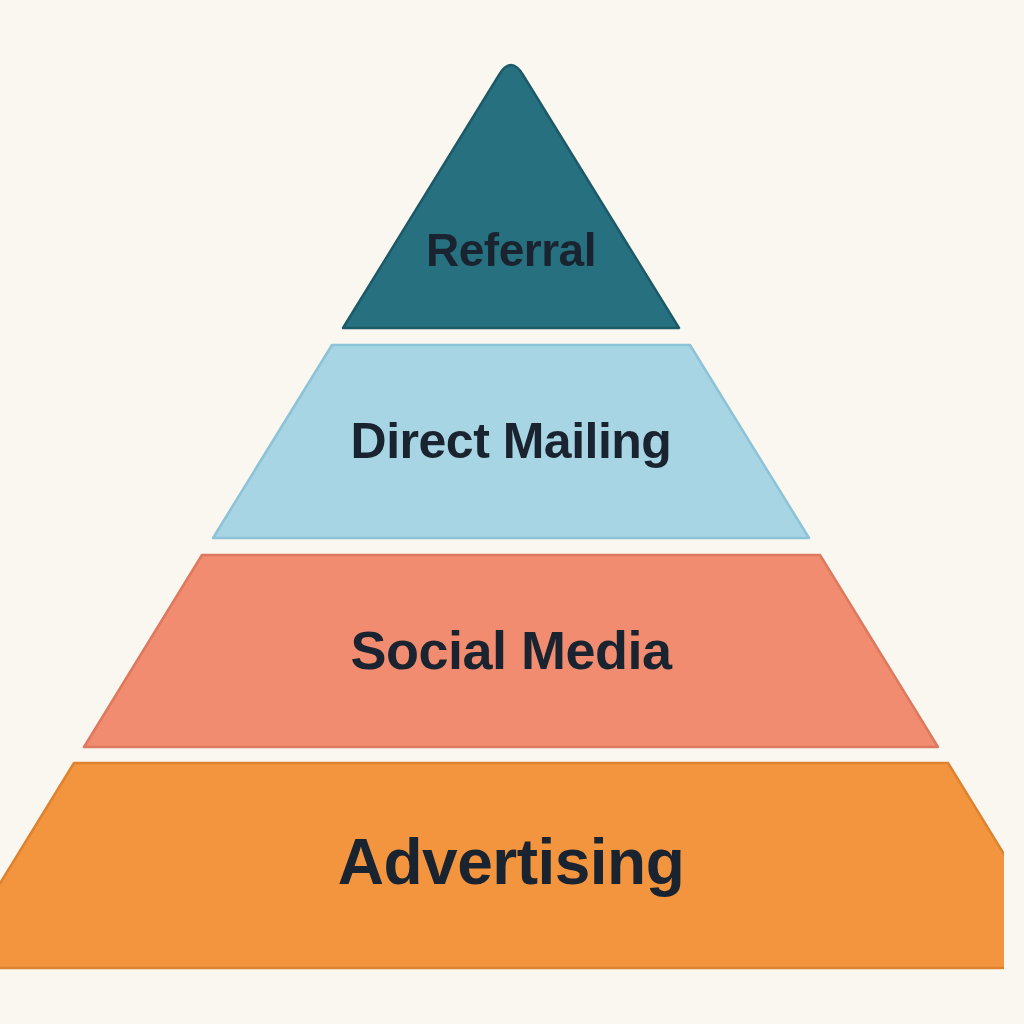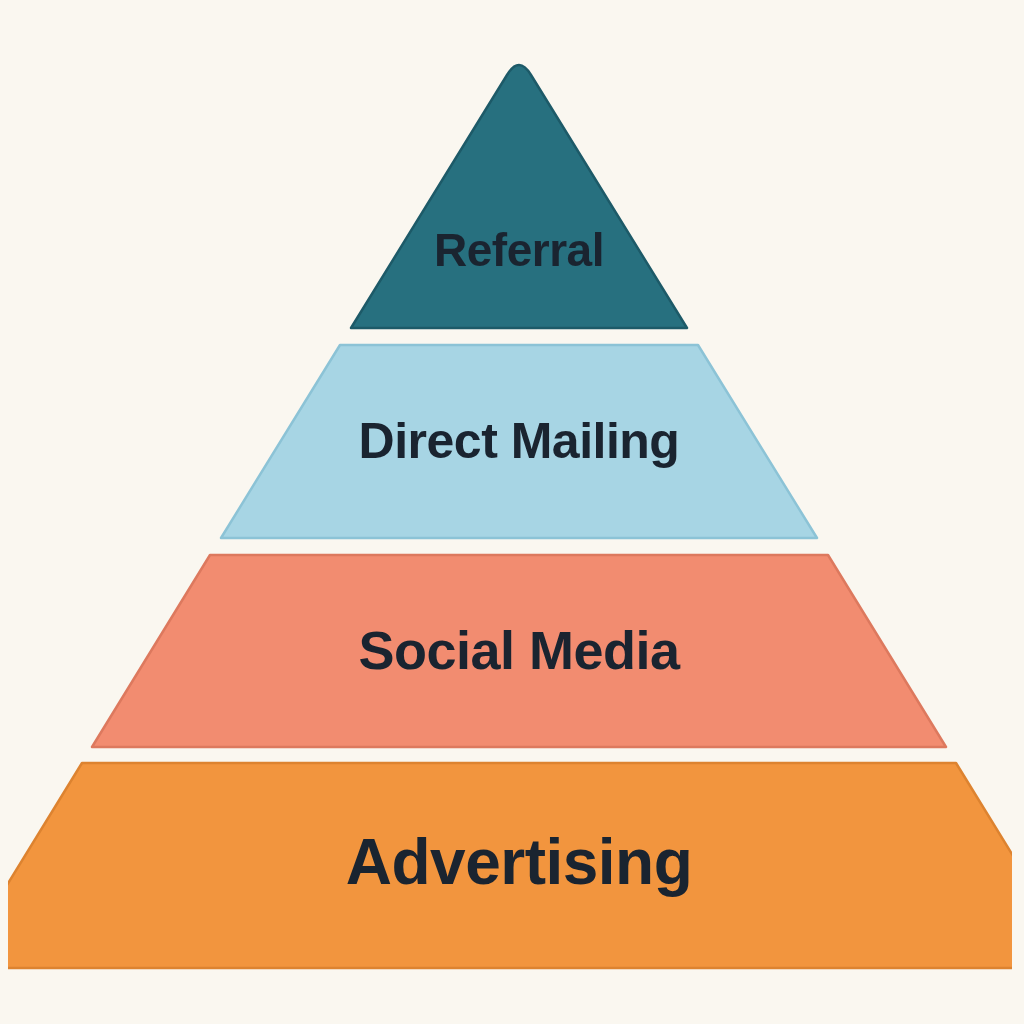--- a/index.html
+++ b/index.html
@@ -6,21 +6,20 @@
     margin: 0;
     padding: 0;
     background: #FAF7F0;
   }
   .canvas {
     position: relative;
     width: 1004px;
     height: 1024px;
     overflow: hidden;
     font-family: "Liberation Sans", "DejaVu Sans", sans-serif;
-    padding-left: 8px;
   }
   svg {
     display: block;
   }
   .seg-label {
     font-family: "Liberation Sans", "DejaVu Sans", sans-serif;
     font-weight: 700;
     letter-spacing: -0.5px;
   }
   .fs-1 { font-size: 46px; }

